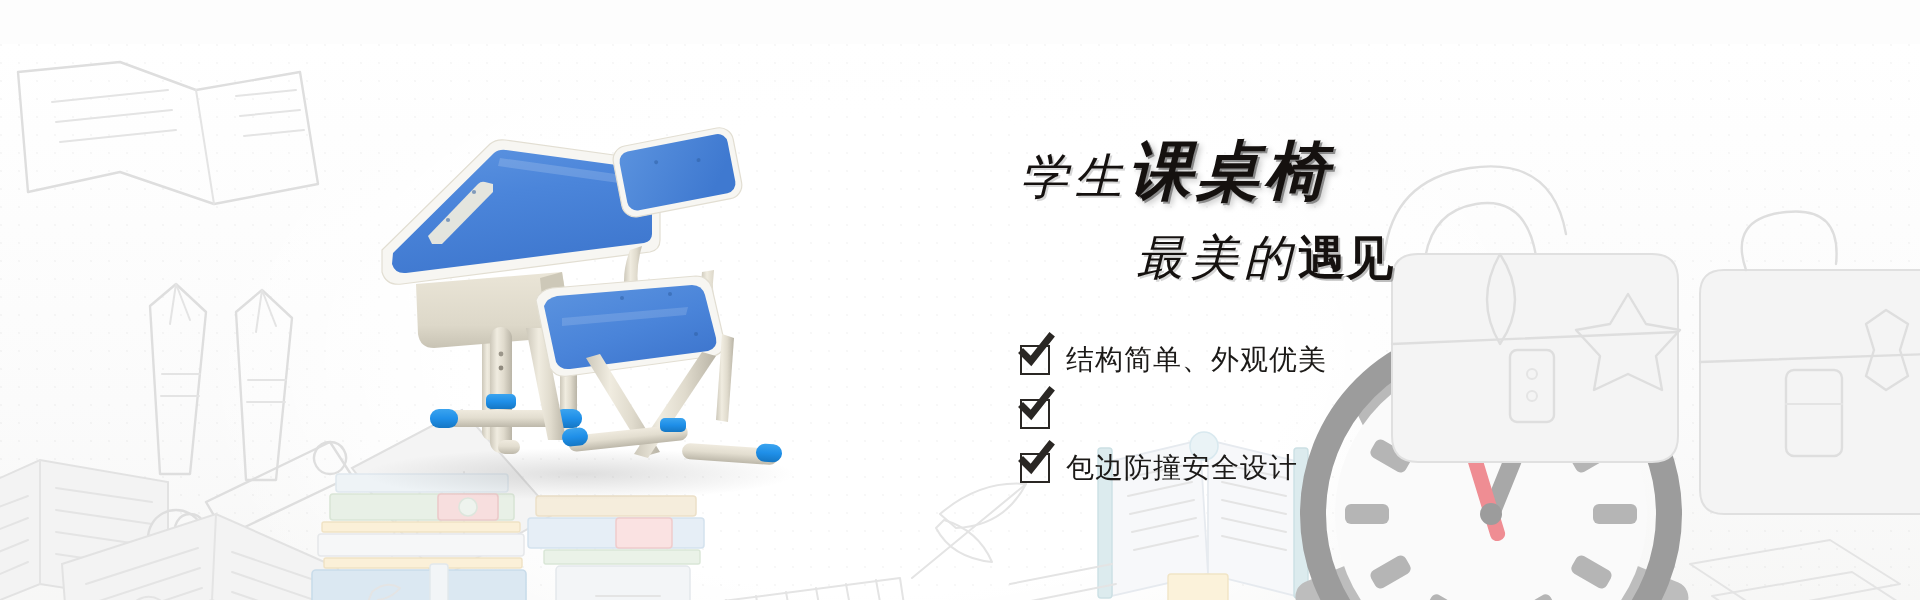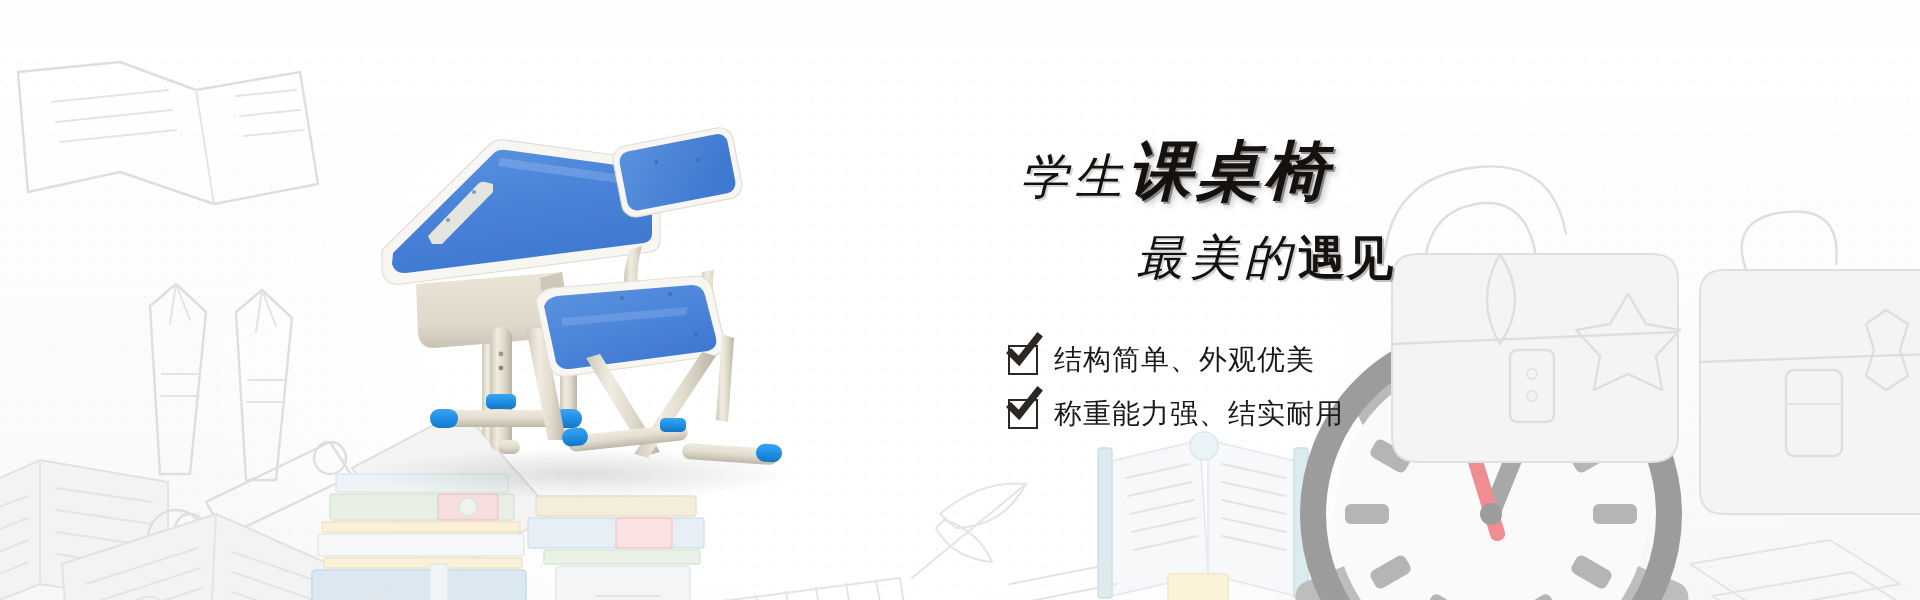--- a/index.html
+++ b/index.html
@@ -89,21 +89,21 @@
   .hl-bold{
     font-weight:700;
     font-size:47px;
     letter-spacing:1px;
     text-shadow:2px 2px 0 rgba(0,0,0,.25);
   }
 
   
   #features{
     position:absolute;
-    left:0;top:196px;
+    left:12px;top:196px;
     width:520px;
   }
   .feature-row{
     display:flex;
     align-items:center;
     height:48px;
     margin-bottom:6px;
   }
   .check-box{
     position:relative;
@@ -473,20 +473,27 @@
         </span>
         <span class="feature-text">结构简单、外观优美</span>
       </div>
 
       <div class="feature-row">
         <span class="check-box">
           <svg viewBox="0 0 36 36" aria-hidden="true">
             <path d="M5 19 L13 27 L32 3" fill="none" stroke="#2a2724" stroke-width="7" stroke-linecap="square" stroke-linejoin="miter"></path>
           </svg>
         </span>
-        <span class="feature-text">称重能力强、结实耐用</span>
       </div>
 
+      <div class="feature-row">
+        <span class="check-box">
+          <svg viewBox="0 0 36 36" aria-hidden="true">
+            <path d="M5 19 L13 27 L32 3" fill="none" stroke="#2a2724" stroke-width="7" stroke-linecap="square" stroke-linejoin="miter"></path>
+          </svg>
+        </span>
+        <span class="feature-text">包边防撞安全设计</span>
+      </div>
 
     </div>
   </div>
 
 </div>
 
 </body></html>

